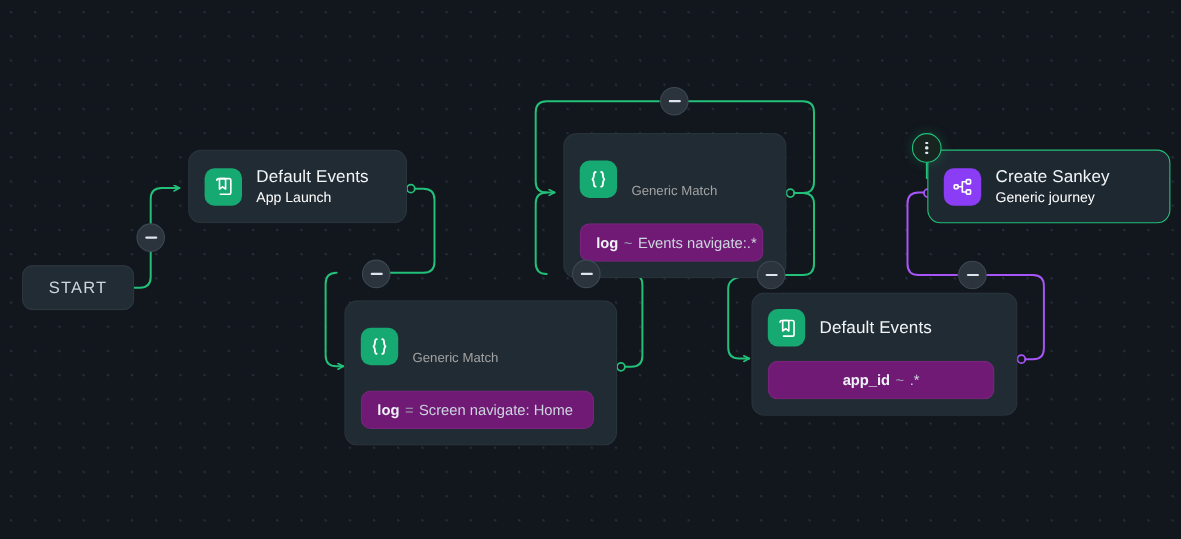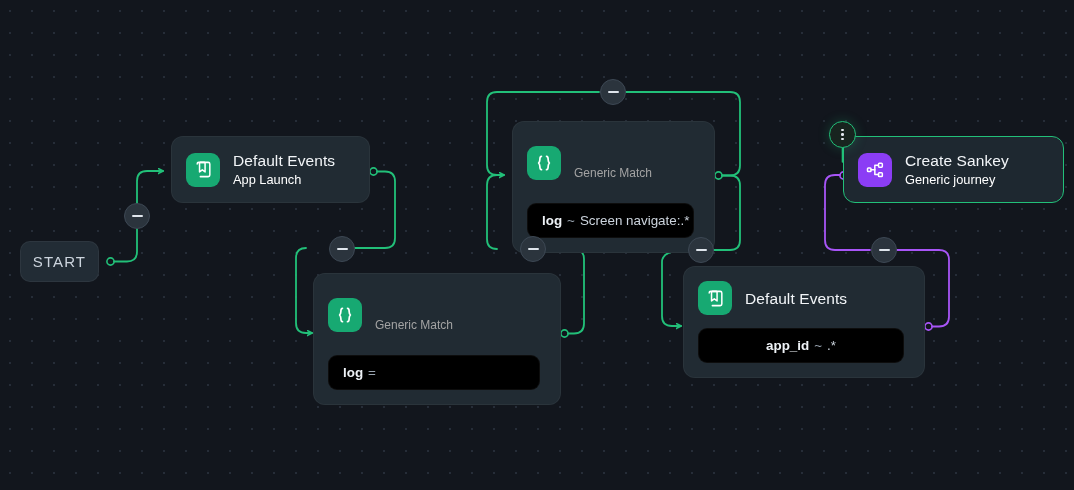--- a/index.html
+++ b/index.html
@@ -62,42 +62,42 @@
   }
   .node-sub {
     color: #ffffff;
     font-size: 12.8px;
     line-height: 16px;
     white-space: nowrap;
   }
   .node-title-only { font-size: 12px; color: #a3a3a3; line-height: 34px; white-space: nowrap; margin-top: 20px; }
 
   .chip {
-    background: #000000;
+    background: #701a75;
     border: 1px solid rgba(255,255,255,0.05);
     border-radius: 9px;
     color: #c6ced8;
     font-size: 13.4px;
     line-height: 17px;
     padding: 8px 14px;
     white-space: nowrap;
     display: flex;
     align-items: center;
     gap: 5px;
   }
   .chip .k { color: #eef2f6; font-weight: bold; }
   .chip .op { color: #9aa5b1; }
   .chip .v { color: #ccd4dd; }
   .chip.centered { justify-content: center; }
 
   
   #start-node {
     position: absolute;
     left: 20px; top: 241px;
-    width: 79px; height: 41px;
+    width: 102px; height: 41px;
     background: #222c35;
     border: 1px solid rgba(255,255,255,0.05);
     border-radius: 10px;
     display: flex; align-items: center; justify-content: center;
     color: #cdd5de;
     font-size: 15px;
     letter-spacing: 1.1px;
   }
 
   
@@ -210,37 +210,38 @@
         <svg width="20" height="20" viewBox="0 0 24 24" fill="none" stroke="#ffffff" stroke-width="2" stroke-linecap="round" stroke-linejoin="round">
           <path d="M9 4 C7 4 7 6 7 8 C7 10.5 5.5 12 5.5 12 C5.5 12 7 13.5 7 16 C7 18 7 20 9 20"></path>
           <path d="M15 4 C17 4 17 6 17 8 C17 10.5 18.5 12 18.5 12 C18.5 12 17 13.5 17 16 C17 18 17 20 15 20"></path>
         </svg>
       </div>
       <div class="node-title-only">Generic Match</div>
     </div>
     <div class="chip">
       <span class="k">log</span>
       <span class="op">~</span>
-      <span class="v">Screen navigate:.*</span>
+      <span class="v">Events navigate:.*</span>
     </div>
   </div>
 
   <div class="node" id="node-generic-match-home">
     <div class="node-head">
       <div class="node-ico ico-green">
         <svg width="20" height="20" viewBox="0 0 24 24" fill="none" stroke="#ffffff" stroke-width="2" stroke-linecap="round" stroke-linejoin="round">
           <path d="M9 4 C7 4 7 6 7 8 C7 10.5 5.5 12 5.5 12 C5.5 12 7 13.5 7 16 C7 18 7 20 9 20"></path>
           <path d="M15 4 C17 4 17 6 17 8 C17 10.5 18.5 12 18.5 12 C18.5 12 17 13.5 17 16 C17 18 17 20 15 20"></path>
         </svg>
       </div>
       <div class="node-title-only">Generic Match</div>
     </div>
     <div class="chip">
       <span class="k">log</span>
       <span class="op">=</span>
+      <span class="v">Screen navigate: Home</span>
     </div>
   </div>
 
   <div class="node" id="node-default-events-bg">
     <div class="node-head">
       <div class="node-ico ico-green">
         <svg width="19" height="19" viewBox="0 0 24 24" fill="none" stroke="#ffffff" stroke-width="1.9" stroke-linecap="round" stroke-linejoin="round">
           <path d="M8 3 H18 A2 2 0 0 1 20 5 V19 A2 2 0 0 1 18 21 H8"></path>
           <path d="M4 5 A2 2 0 0 1 6 3 H13 A1 1 0 0 1 14 4 V15 L10.5 12.4 L7 15 V4"></path>
         </svg>

